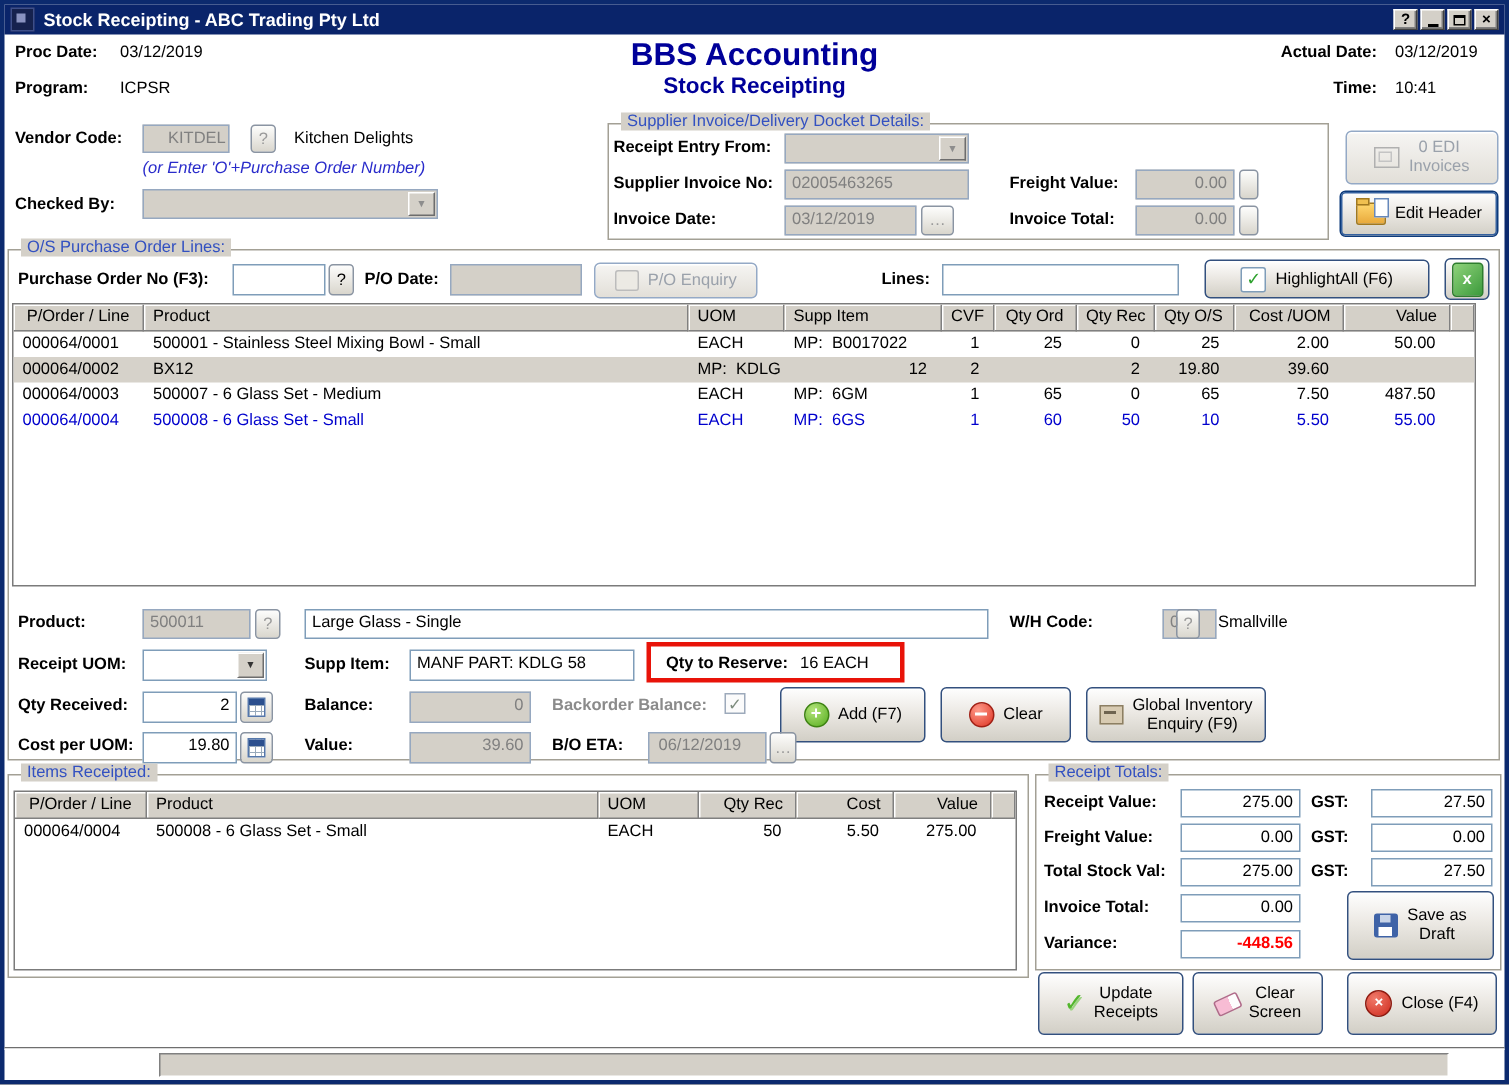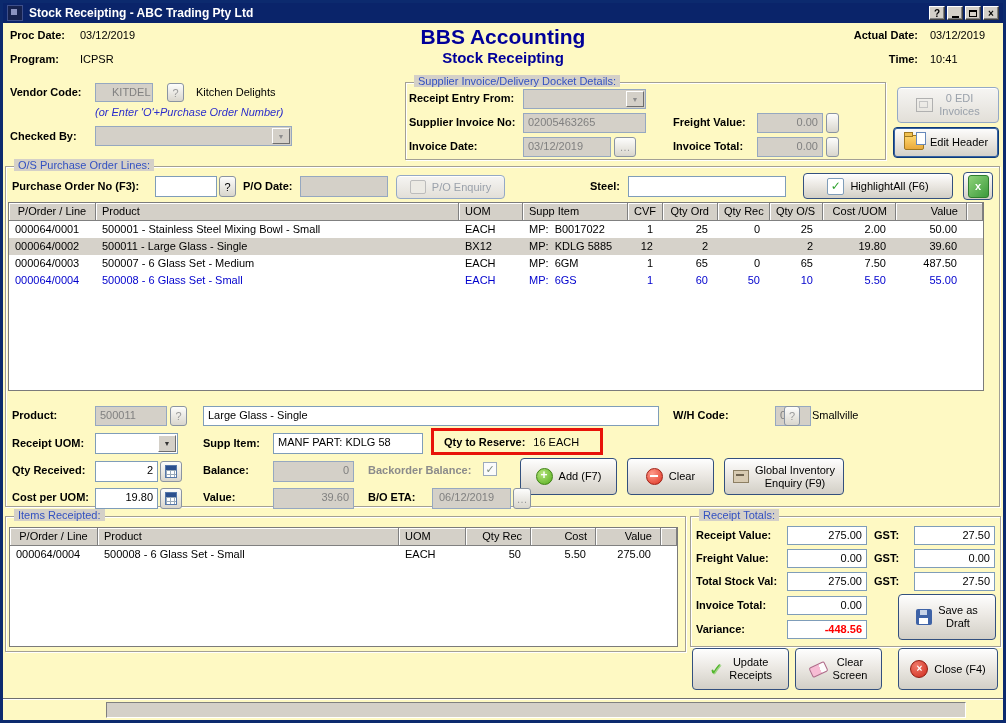--- a/index.html
+++ b/index.html
@@ -1,16 +1,16 @@
 <!DOCTYPE html>
 <html><head>
 <meta charset="utf-8">
 <style>
   html,body{margin:0;padding:0;background:#777;}
-  #win{position:relative;width:1006px;height:723px;background:#fef9c3;
+  #win{position:relative;width:1006px;height:723px;background:#ffffff;
        font-family:"Liberation Sans","DejaVu Sans",sans-serif;font-size:11px;color:#000;
        box-shadow:inset 0 0 0 3px #0c2a6e;overflow:hidden;}
   
   #titlebar{position:absolute;left:3px;top:3px;width:1000px;height:20px;background:#0a246a;
             display:flex;align-items:center;padding:0 4px;box-sizing:border-box;}
   .tb-icon{width:14px;height:14px;background:#16224e;border:1px solid #3e4f8a;position:relative;flex:0 0 auto;}
   .tb-icon::after{content:"";position:absolute;left:3px;top:3px;width:6px;height:6px;background:#8a93c0;}
   .tb-title{color:#fff;font-weight:bold;font-size:12px;margin-left:6px;flex:1;white-space:nowrap;overflow:hidden;}
   .tbtn{width:16px;height:14px;background:#d4d0c8;border:1px solid;border-color:#fff #404040 #404040 #fff;
         box-shadow:inset -1px -1px 0 #808080;display:inline-flex;align-items:center;justify-content:center;
@@ -178,21 +178,21 @@
   </div>
   <div class="lbl" style="left:12px;top:180px;">Purchase Order No (F3):</div>
   <div class="inp" style="left:155px;top:176px;width:62px;height:21px;"></div>
   <div class="qbtn" style="left:219px;top:176px;width:17px;height:21px;color:#000;">?</div>
   <div class="lbl" style="left:243px;top:180px;">P/O Date:</div>
   <div class="inp dis" style="left:300px;top:176px;width:88px;height:21px;"></div>
   <div class="abtn dis" style="left:396px;top:175px;width:109px;height:24px;">
     <span class="i-poenq"></span>
     <span class="btxt">P/O Enquiry</span>
   </div>
-  <div class="lbl" style="left:530px;top:180px;width:90px;text-align:right;">Steel:</div>
+  <div class="lbl" style="left:530px;top:180px;width:90px;text-align:right;">Lines:</div>
   <div class="inp" style="left:628px;top:176px;width:158px;height:21px;"></div>
   <div class="abtn" style="left:803px;top:173px;width:150px;height:26px;">
     <span class="i-check">✓</span>
     <span class="btxt">HighlightAll (F6)</span>
   </div>
   <div class="abtn" style="left:963px;top:172px;width:30px;height:28px;">
     <span class="i-excel">x</span>
   </div>
 
   <div class="tbl" style="left:8px;top:202px;width:976px;height:189px;">
@@ -218,21 +218,20 @@
           <div class="td r">1</div>
           <div class="td r">25</div>
           <div class="td r">0</div>
           <div class="td r">25</div>
           <div class="td r">2.00</div>
           <div class="td r">50.00</div>
           <div class="td"></div>
         </div>
         <div class="trow selected">
           <div class="td l">000064/0002</div>
-          <div class="td l">500011 - Large Glass - Single</div>
           <div class="td l">BX12</div>
           <div class="td l">MP:  KDLG 5885</div>
           <div class="td r">12</div>
           <div class="td r">2</div>
           <div class="td r"></div>
           <div class="td r">2</div>
           <div class="td r">19.80</div>
           <div class="td r">39.60</div>
           <div class="td"></div>
         </div>

